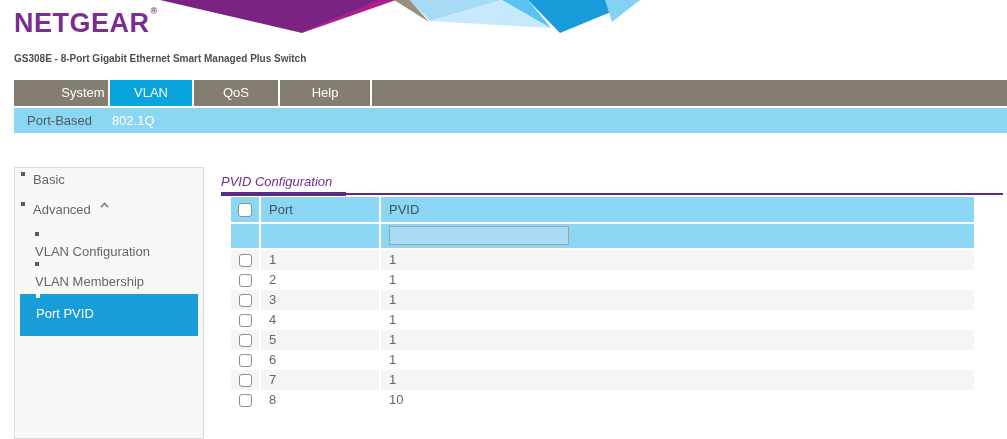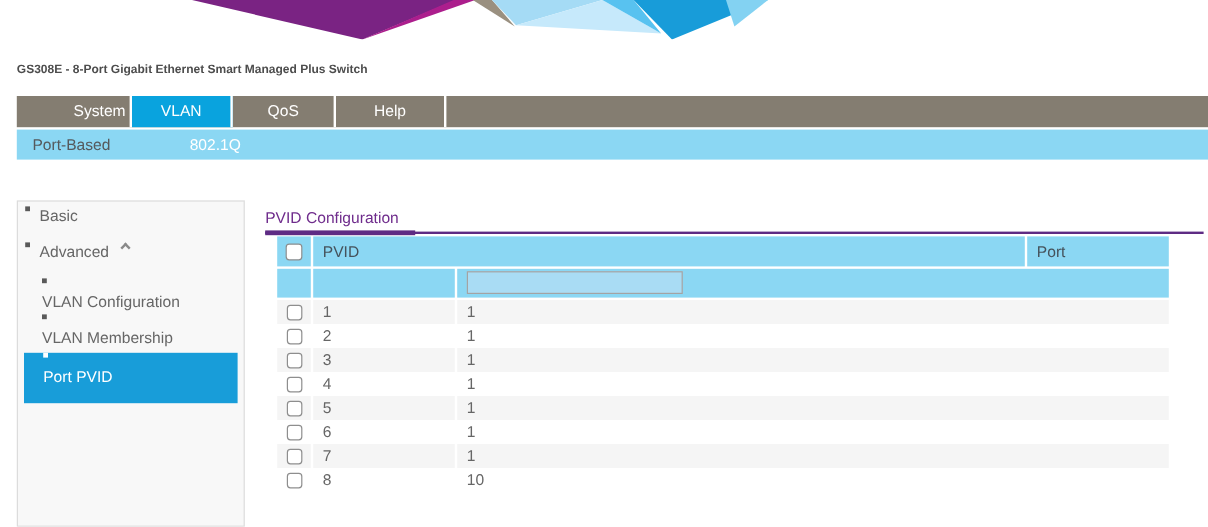--- a/index.html
+++ b/index.html
@@ -22,21 +22,21 @@
          border-right:2px solid #fff; cursor:pointer; }
   .tab-system { width:96px;padding-left:44px; }
   .tab-vlan   { width:84px; }
   .tab-qos    { width:86px; }
   .tab-help   { width:92px; }
   .tab.active { background:#09A3DE; }
   .tab-filler { flex:1; }
 
   
   .subnav { margin-left:14px; margin-top:2px; height:25px; background:#8BD7F3;
-            display:flex; align-items:center; padding-left:3px;gap:46px; }
+            display:flex; align-items:center; padding-left:3px; }
   .subnav-item { padding:0 10px; font-size:13px; color:#55595C; line-height:25px; cursor:pointer; }
   .subnav-item.active { color:#fff; }
 
   
   .content { display:flex; margin-top:34px; padding-left:14px; height:272px; }
 
   .sidebar { width:190px; height:100%; background:#F8F8F8; border:1px solid #DCDCDC;
              padding-top:4px; flex:none; }
   .side-item { display:flex; align-items:flex-start; gap:8px; height:30px;
                margin:0 5px 0 4px; padding-left:2px; font-size:13px; color:#666;
@@ -46,21 +46,21 @@
   .bullet { width:4px; height:4px; background:#5A5A5A; flex:none; }
   .side-item.selected .bullet { background:#fff; }
   .chevron-up { width:6px; height:6px; border-left:2px solid #8A8A8A;
                 border-top:2px solid #8A8A8A; transform:rotate(45deg) translateY(2px);
                 margin-left:4px; flex:none; }
 
   .main { flex:1; margin-left:17px; padding-right:4px; }
   .section-title { font-size:13px; color:#6F2C8C; padding-top:7px;
                    border-bottom:2px solid #5E2B84; }
   .section-title span { display:inline-block; padding:0 14px 3px 0;
-                        border-bottom:4px solid #5E2B84; margin-bottom:-3px; }
+                        border-bottom:4px solid #5E2B84; margin-bottom:-3px;font-style:italic; }
 
   
   .pvid-table { margin-left:10px; margin-top:2px; width:743px; }
   .t-row { display:flex; gap:2px; }
   .t-row.t-head, .t-row.t-filter { margin-bottom:2px; }
   .cell { overflow:hidden; white-space:nowrap; }
   .c-check { width:28px; display:flex; align-items:center; justify-content:center; flex:none; }
   .c-port  { width:118px; padding-left:8px; flex:none; }
   .c-pvid  { flex:1; padding-left:8px; }
   .t-head .cell { background:#8BD7F3; height:25px; line-height:25px;
@@ -85,20 +85,21 @@
     <svg class="banner" viewBox="0 0 490 33" preserveAspectRatio="none">
       <polygon points="10,0 230,0 152,33" fill="#7A2383"></polygon>
       <polygon points="228,0 246,0 152,33" fill="#AC1E8D"></polygon>
       <polygon points="244,0 260,0 279,22" fill="#9A9080"></polygon>
       <polygon points="260,0 352,0 280,21" fill="#A5DBF5"></polygon>
       <polygon points="280,21 352,0 401,28" fill="#C6E9FB"></polygon>
       <polygon points="352,0 378,0 401,28" fill="#58C2F0"></polygon>
       <polygon points="378,0 490,0 410,33" fill="#189CD9"></polygon>
       <polygon points="455,0 490,0 462,22" fill="#83D2F2"></polygon>
     </svg>
+    <div class="logo"><span>NETGEAR</span><sup>®</sup></div>
     <h1 class="device-title">GS308E - 8-Port Gigabit Ethernet Smart Managed Plus Switch</h1>
   </header>
 
   <nav class="topnav">
     <div class="tab tab-system">System</div>
     <div class="tab tab-vlan active">VLAN</div>
     <div class="tab tab-qos">QoS</div>
     <div class="tab tab-help">Help</div>
     <div class="tab-filler"></div>
   </nav>
@@ -138,22 +139,22 @@
       <div class="section-title">
         <span>PVID Configuration</span>
       </div>
 
       <div class="pvid-table">
 
         <div class="t-row t-head">
           <div class="cell c-check">
             <span class="checkbox"></span>
           </div>
+          <div class="cell c-port">Port</div>
           <div class="cell c-pvid">PVID</div>
-          <div class="cell c-port">Port</div>
         </div>
 
         <div class="t-row t-filter">
           <div class="cell c-check"></div>
           <div class="cell c-port"></div>
           <div class="cell c-pvid">
             <input class="pvid-input" value="" style="">
           </div>
         </div>
 

